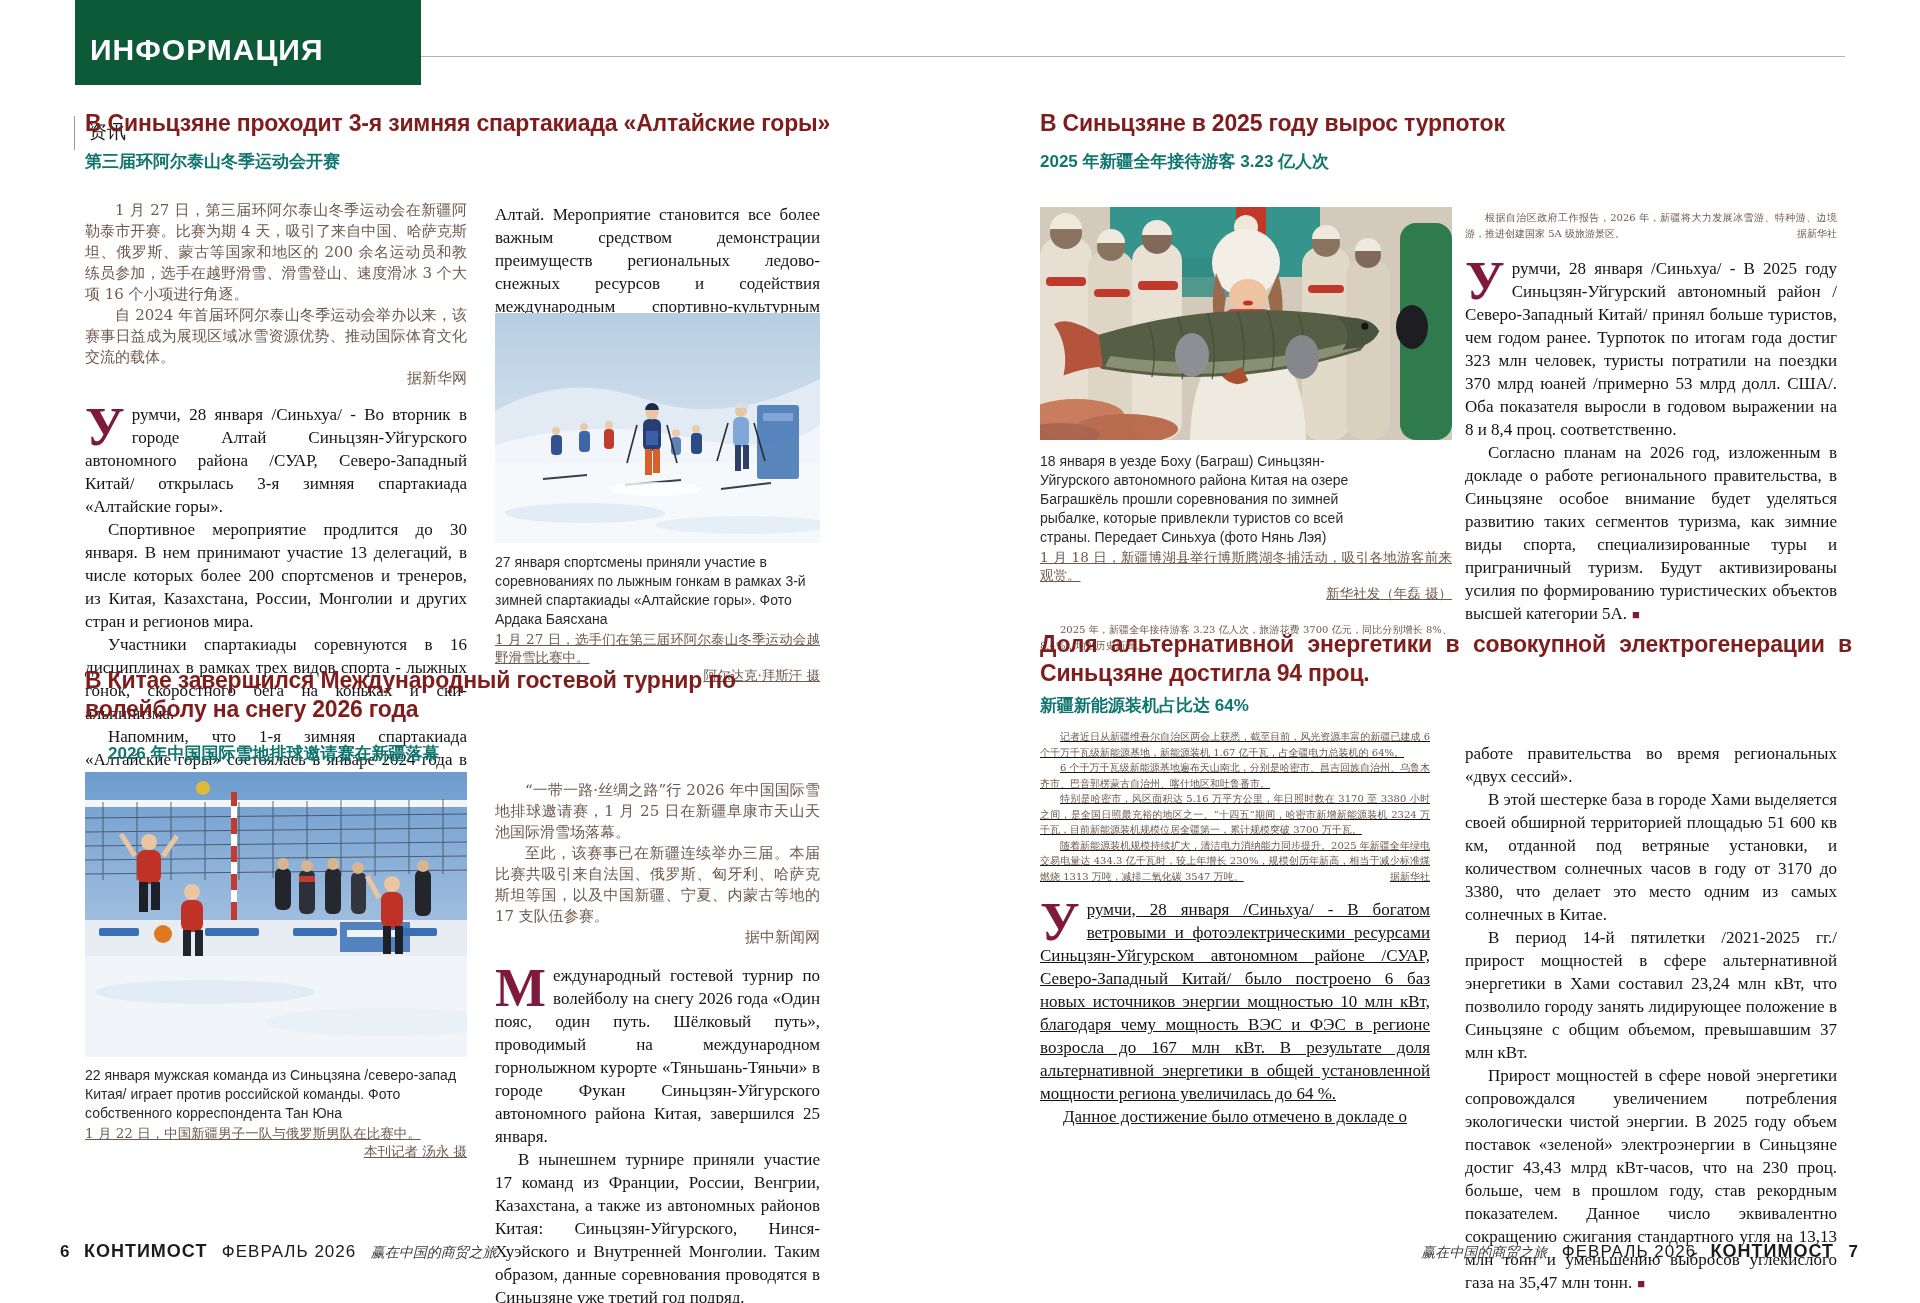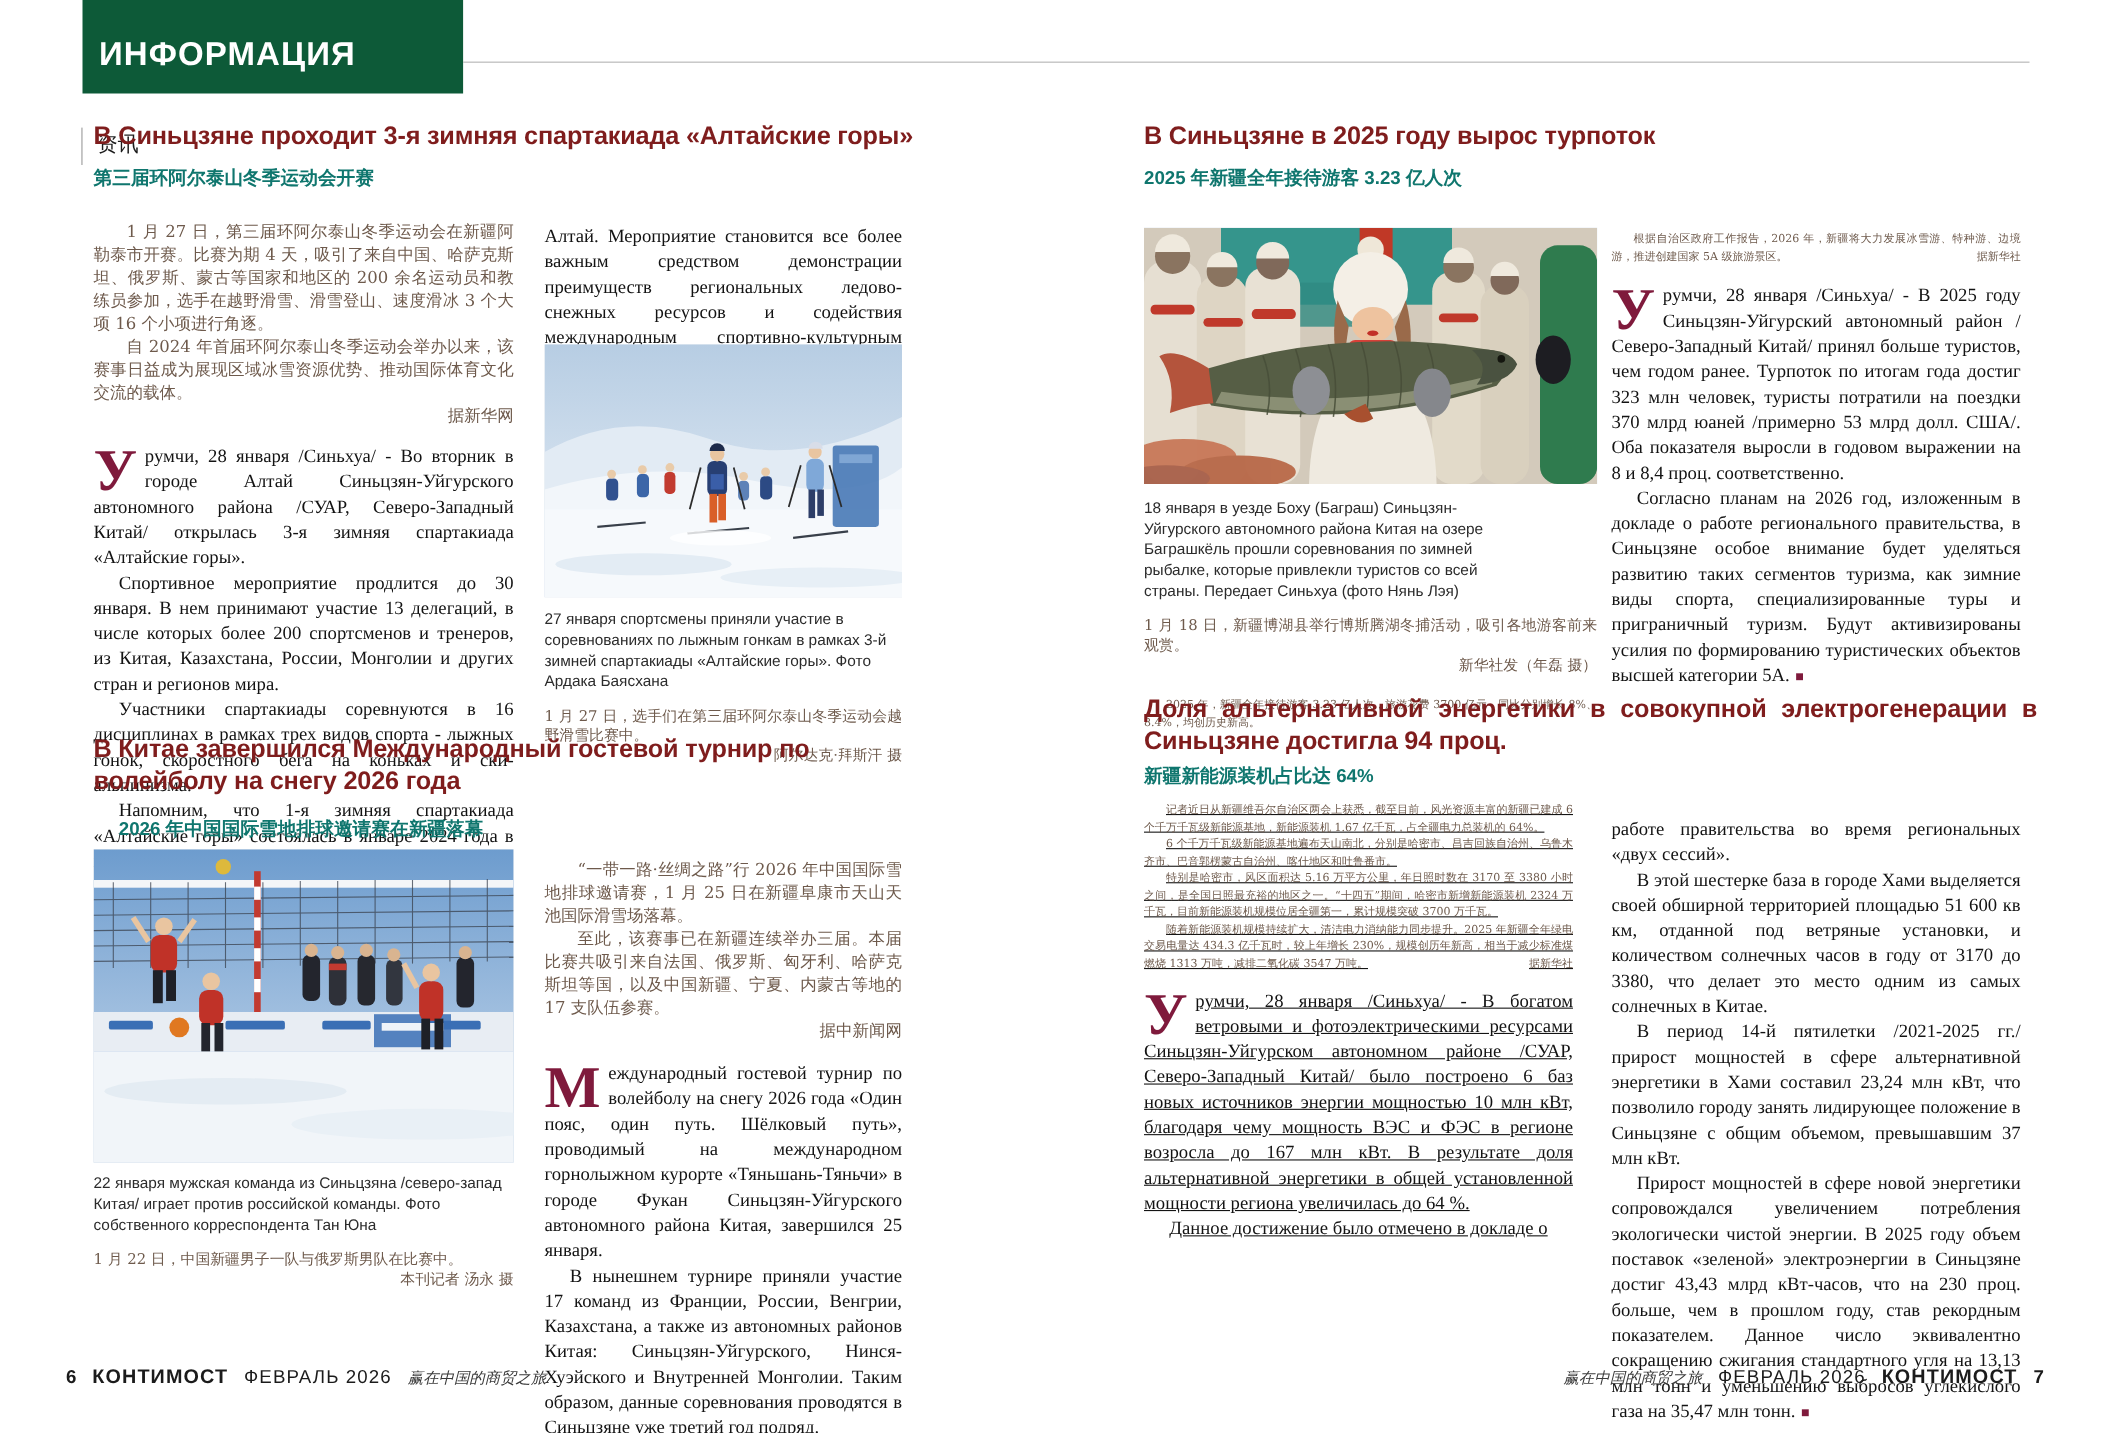--- a/index.html
+++ b/index.html
@@ -22,21 +22,21 @@
   .zh-body.small{font-size:10px;line-height:15.5px;}
   .zh-body p{margin:0;text-indent:2em;}
   .zh-body p.credit{text-indent:0;text-align:right;}
   .zh-body p.credit.overlap{margin-top:-15.5px;}
   .ru-body{font:17px/23px "Liberation Serif",serif;text-align:justify;color:#131313;}
   .ru-body p{margin:0;text-indent:1.35em;}
   .ru-body p.lead,.ru-body p.cont{text-indent:0;}
   .dropcap{float:left;font:bold 54px/42px "Liberation Serif",serif;color:#7f1a3c;padding:3px 7px 0 0;}
   .endmark{color:#7f1a3c;font-size:13px;margin-left:5px;}
   .caption-ru{font:14px/19px "Liberation Sans",sans-serif;color:#2b2b2b;text-align:left;}
-  .caption-zh{font:13.5px/18px "DejaVu Serif",serif;color:#6e5a4c;margin-top:13px;text-align:justify;}
+  .caption-zh{font:13.5px/18px "DejaVu Serif",serif;color:#6e5a4c;margin-top:1px;text-align:justify;text-decoration:underline;}
   .cap-credit{display:block;text-align:right;}
   .photo{position:absolute;overflow:hidden;background:#dde5ee;}
   .photo svg{display:block;width:100%;height:100%;}
   
   .footer{position:absolute;top:1242px;font-family:"Liberation Sans",sans-serif;color:#1b1b1b;white-space:nowrap;}
   .footer .pg{font:bold 17px/1 "Liberation Sans",sans-serif;}
   .footer .mag{font:bold 18px/1 "Liberation Sans",sans-serif;letter-spacing:1px;margin:0 10px;}
   .footer .iss{font:17px/1 "Liberation Sans",sans-serif;letter-spacing:1px;margin-right:10px;}
   .footer .slog{font:italic 14px/1 "DejaVu Serif",serif;color:#3a3a3a;}
 </style>

